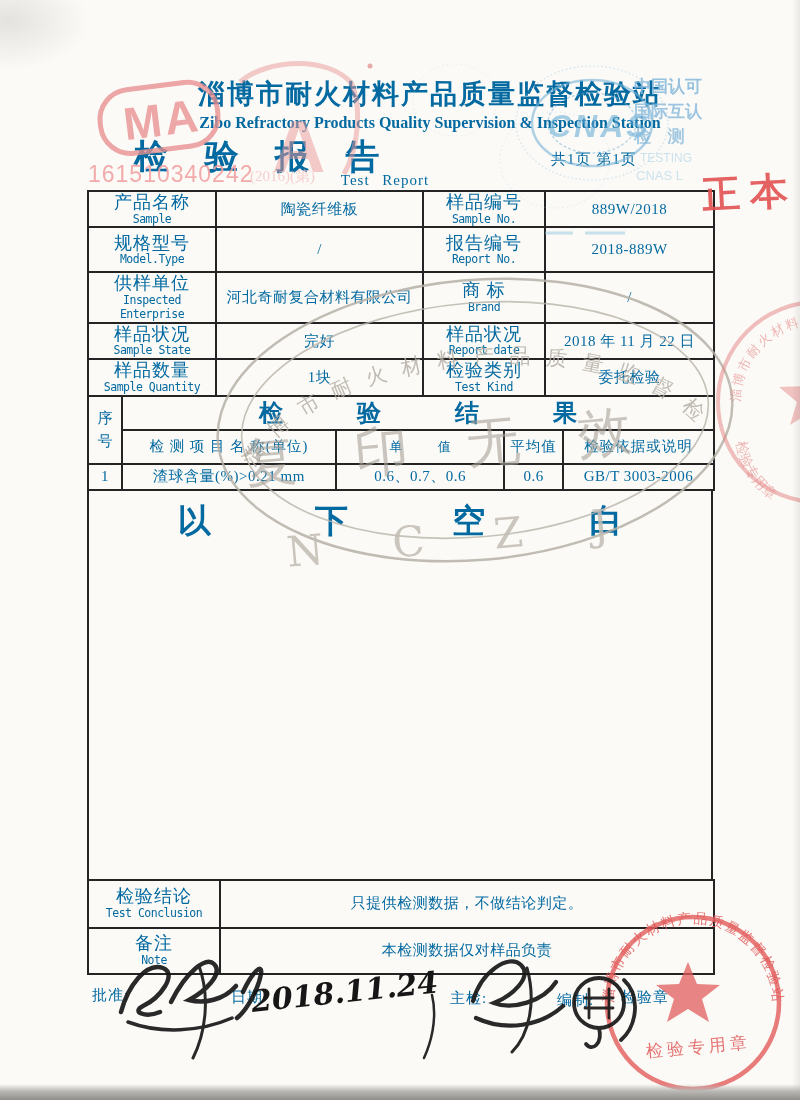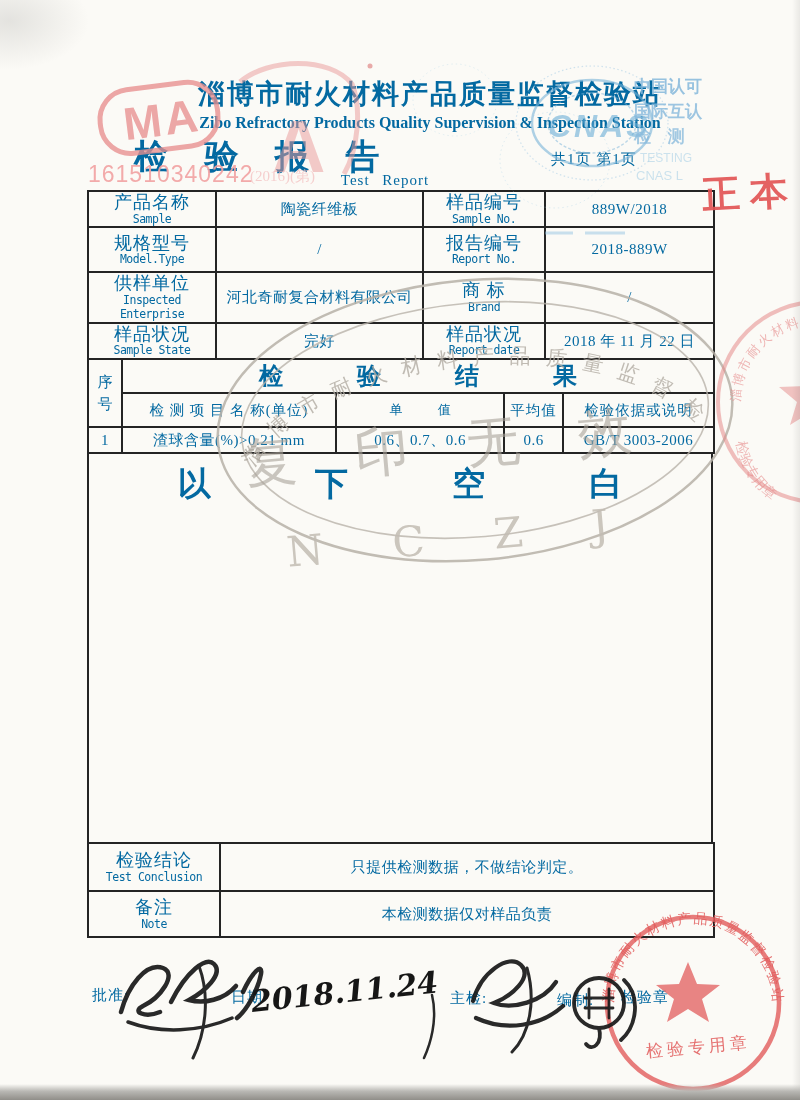--- a/index.html
+++ b/index.html
@@ -108,20 +108,32 @@
               <div class="lab-cn">样品状况</div>
               <div class="lab-en">Sample State</div>
             </td>
         <td class="val">完好</td>
         <td>
               <div class="lab-cn">样品状况</div>
               <div class="lab-en">Report date</div>
             </td>
         <td class="val">2018 年 11 月 22 日</td>
       </tr>
+      <tr style="height:31px">
+        <td>
+              <div class="lab-cn">样品数量</div>
+              <div class="lab-en">Sample Quantity</div>
+            </td>
+        <td class="val">1块</td>
+        <td>
+              <div class="lab-cn">检验类别</div>
+              <div class="lab-en">Test Kind</div>
+            </td>
+        <td class="val">委托检验</td>
+      </tr>
     </tbody>
       </table>
 
     <table class="grid">
       <colgroup>
           <col style="width:34px">
           <col style="width:214px">
           <col style="width:168px">
           <col style="width:59px">
           <col style="width:151px">

